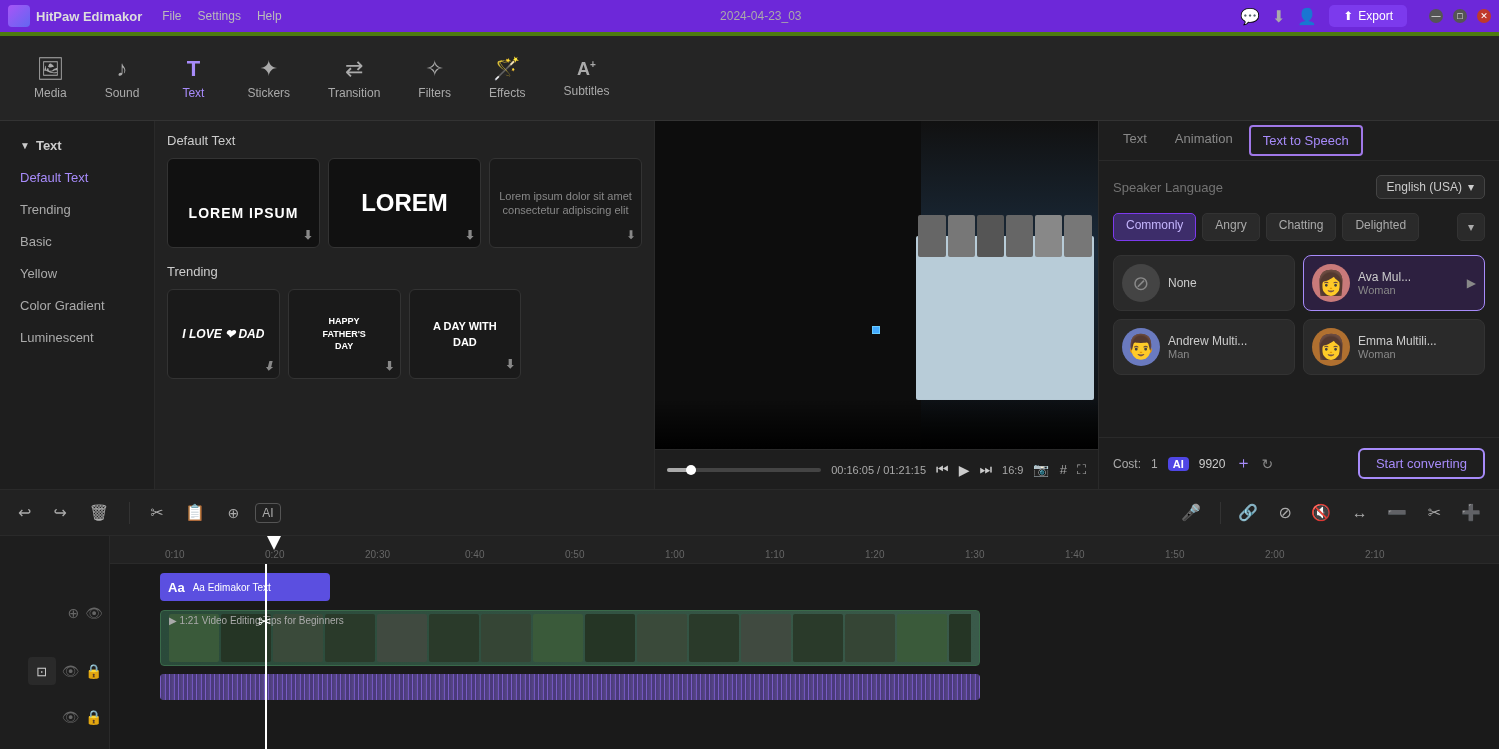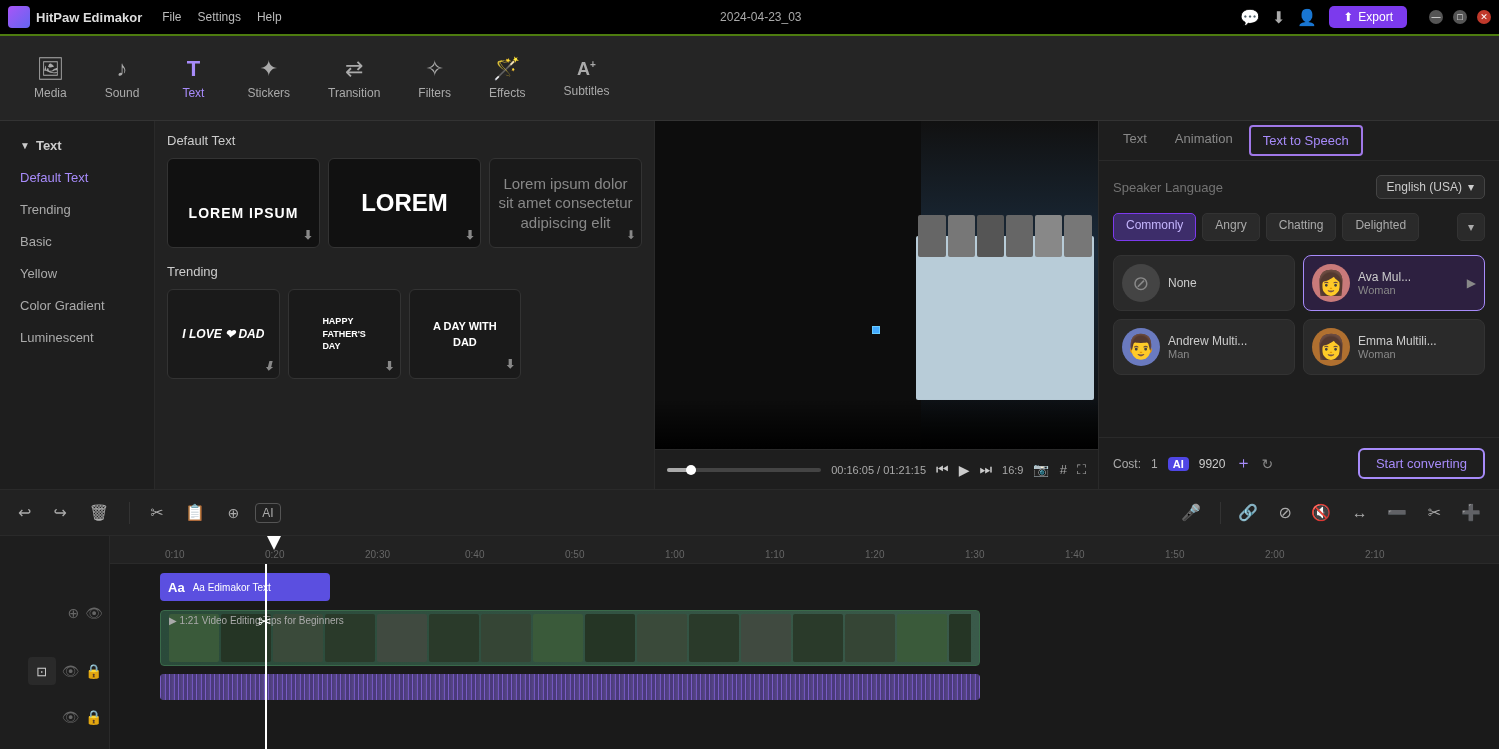--- a/index.html
+++ b/index.html
@@ -11,24 +11,24 @@
       font-family: 'Segoe UI', Arial, sans-serif;
       font-size: 13px;
       overflow: hidden;
       user-select: none;
     }
 
     
     .titlebar {
       display: flex;
       align-items: center;
-      background: #000000;
+      background: #6d28d9;
       height: 36px;
       padding: 0 8px;
-      border-bottom: 2px solid #4d7c0f;
+      border-bottom: 4px solid #4d7c0f;
     }
     .titlebar-logo {
       display: flex;
       align-items: center;
       gap: 6px;
       margin-right: 20px;
     }
     .titlebar-logo-icon {
       width: 22px; height: 22px;
       background: linear-gradient(135deg, #a855f7, #6366f1);
@@ -643,32 +643,32 @@
     <div class="text-grid">
       <div class="text-card text-card-lorem">
         <span style="font-size:14px;font-weight:900;letter-spacing:1px;text-align:center;padding:4px;margin-top:20px;">LOREM IPSUM</span>
         <span class="download-icon">⬇</span>
       </div>
       <div class="text-card text-card-lorem2">
         <span>LOREM</span>
         <span class="download-icon">⬇</span>
       </div>
       <div class="text-card text-card-default">
-        <span style="font-size:15px;line-height:1.3;color:#888;">Lorem ipsum dolor sit amet consectetur adipiscing elit</span>
+        <span style="font-size:11px;line-height:1.3;color:#888;">Lorem ipsum dolor sit amet consectetur adipiscing elit</span>
         <span class="download-icon">⬇</span>
       </div>
     </div>
     <div class="panel-section-title">Trending</div>
     <div class="text-grid-4">
       <div class="text-card text-card-love">
         <span style="font-style:italic;font-size:12px;font-weight:800;padding:4px;">I LOVE ❤ DAD</span>
         <span class="download-icon">⬇</span>
       </div>
       <div class="text-card text-card-fathers">
-        <span style="font-size:9px;font-weight:900;text-align:left;line-height:1.4;">HAPPY<br>FATHER'S<br>DAY</span>
+        <span style="font-size:9px;font-weight:900;text-align:center;line-height:1.4;">HAPPY<br>FATHER'S<br>DAY</span>
         <span class="download-icon">⬇</span>
       </div>
       <div class="text-card text-card-day">
         <span style="font-size:11px;font-weight:700;text-align:center;line-height:1.5;">A DAY WITH<br>DAD</span>
         <span class="download-icon">⬇</span>
       </div>
     </div>
   </div>
 
   <div class="player-section">

